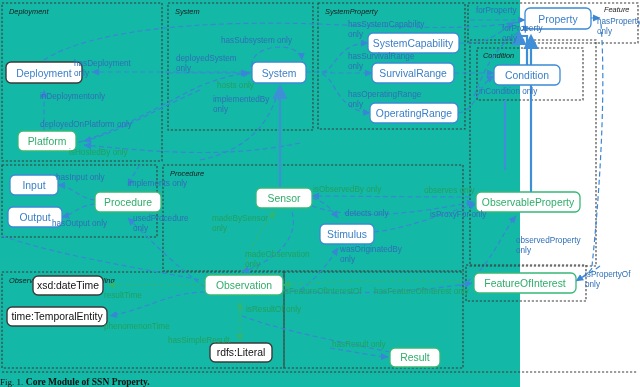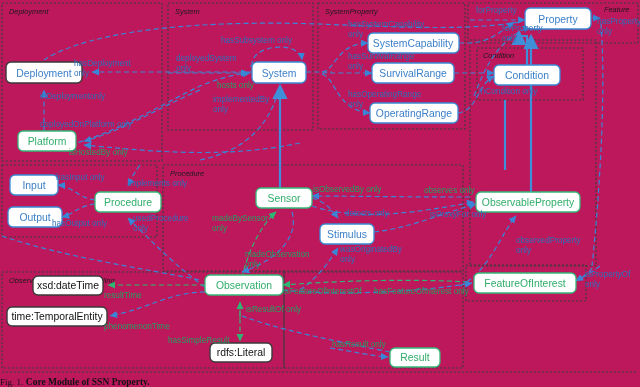--- a/index.html
+++ b/index.html
@@ -1,18 +1,18 @@
 <!DOCTYPE html>
 <html><head>
 <meta charset="utf-8">
 <style>
   html,body{margin:0;padding:0;background:#ffffff;}
   body{width:640px;height:387px;overflow:hidden;
        font-family:"Liberation Sans","DejaVu Sans",sans-serif;}
-  #stage{position:relative;width:640px;height:387px;background:#be185d;}
+  #stage{position:relative;width:520px;height:387px;background:#14b8a6;}
   svg{display:block;}
   text{font-family:"Liberation Sans","DejaVu Sans",sans-serif;}
   .edge-blue{fill:none;stroke:#3a86d6;stroke-width:1.2;stroke-dasharray:5 3.2;}
   .edge-blue-solid{fill:none;stroke:#3f8fd8;stroke-width:2.2;}
   .edge-green{fill:none;stroke:#2fb673;stroke-width:1.2;stroke-dasharray:5 3.2;}
   .lbl{font-size:8.2px;}
   .lbl-blue{fill:#2f6fb8;}
   .lbl-green{fill:#22a05f;}
   .sect-lbl{font-size:7.4px;font-style:italic;fill:#1a1a1a;}
   .node-txt{font-size:10.4px;}

